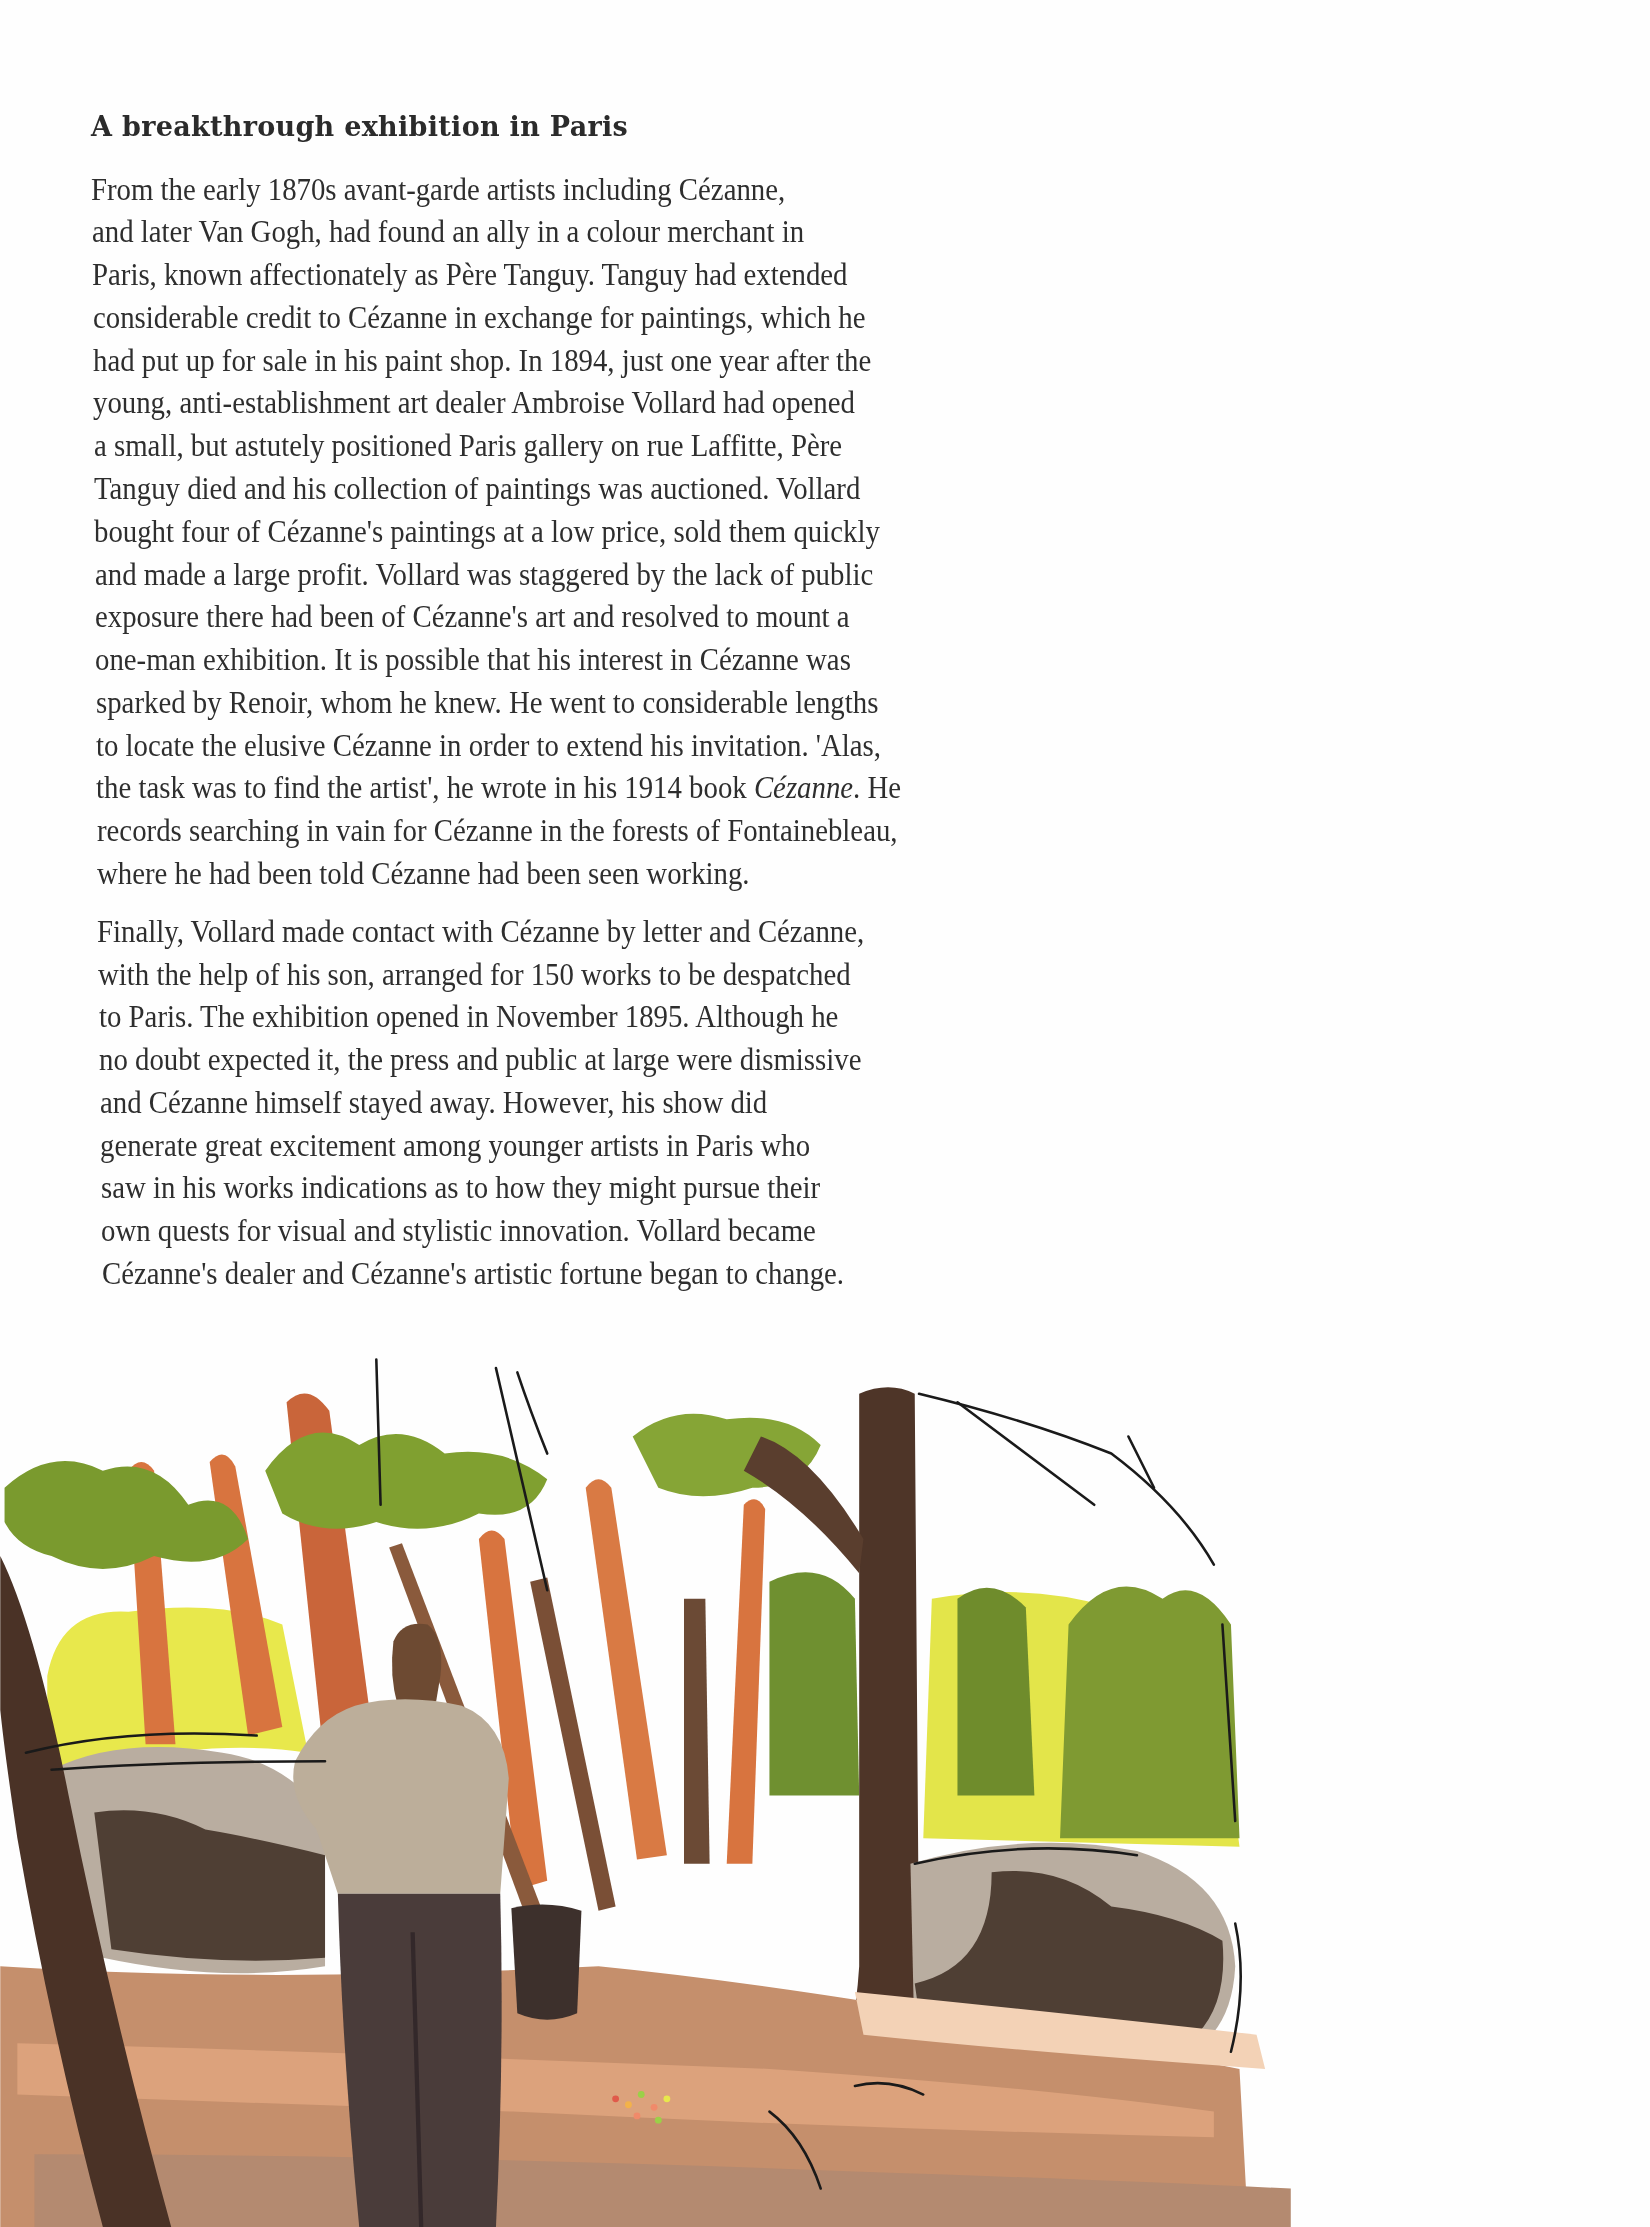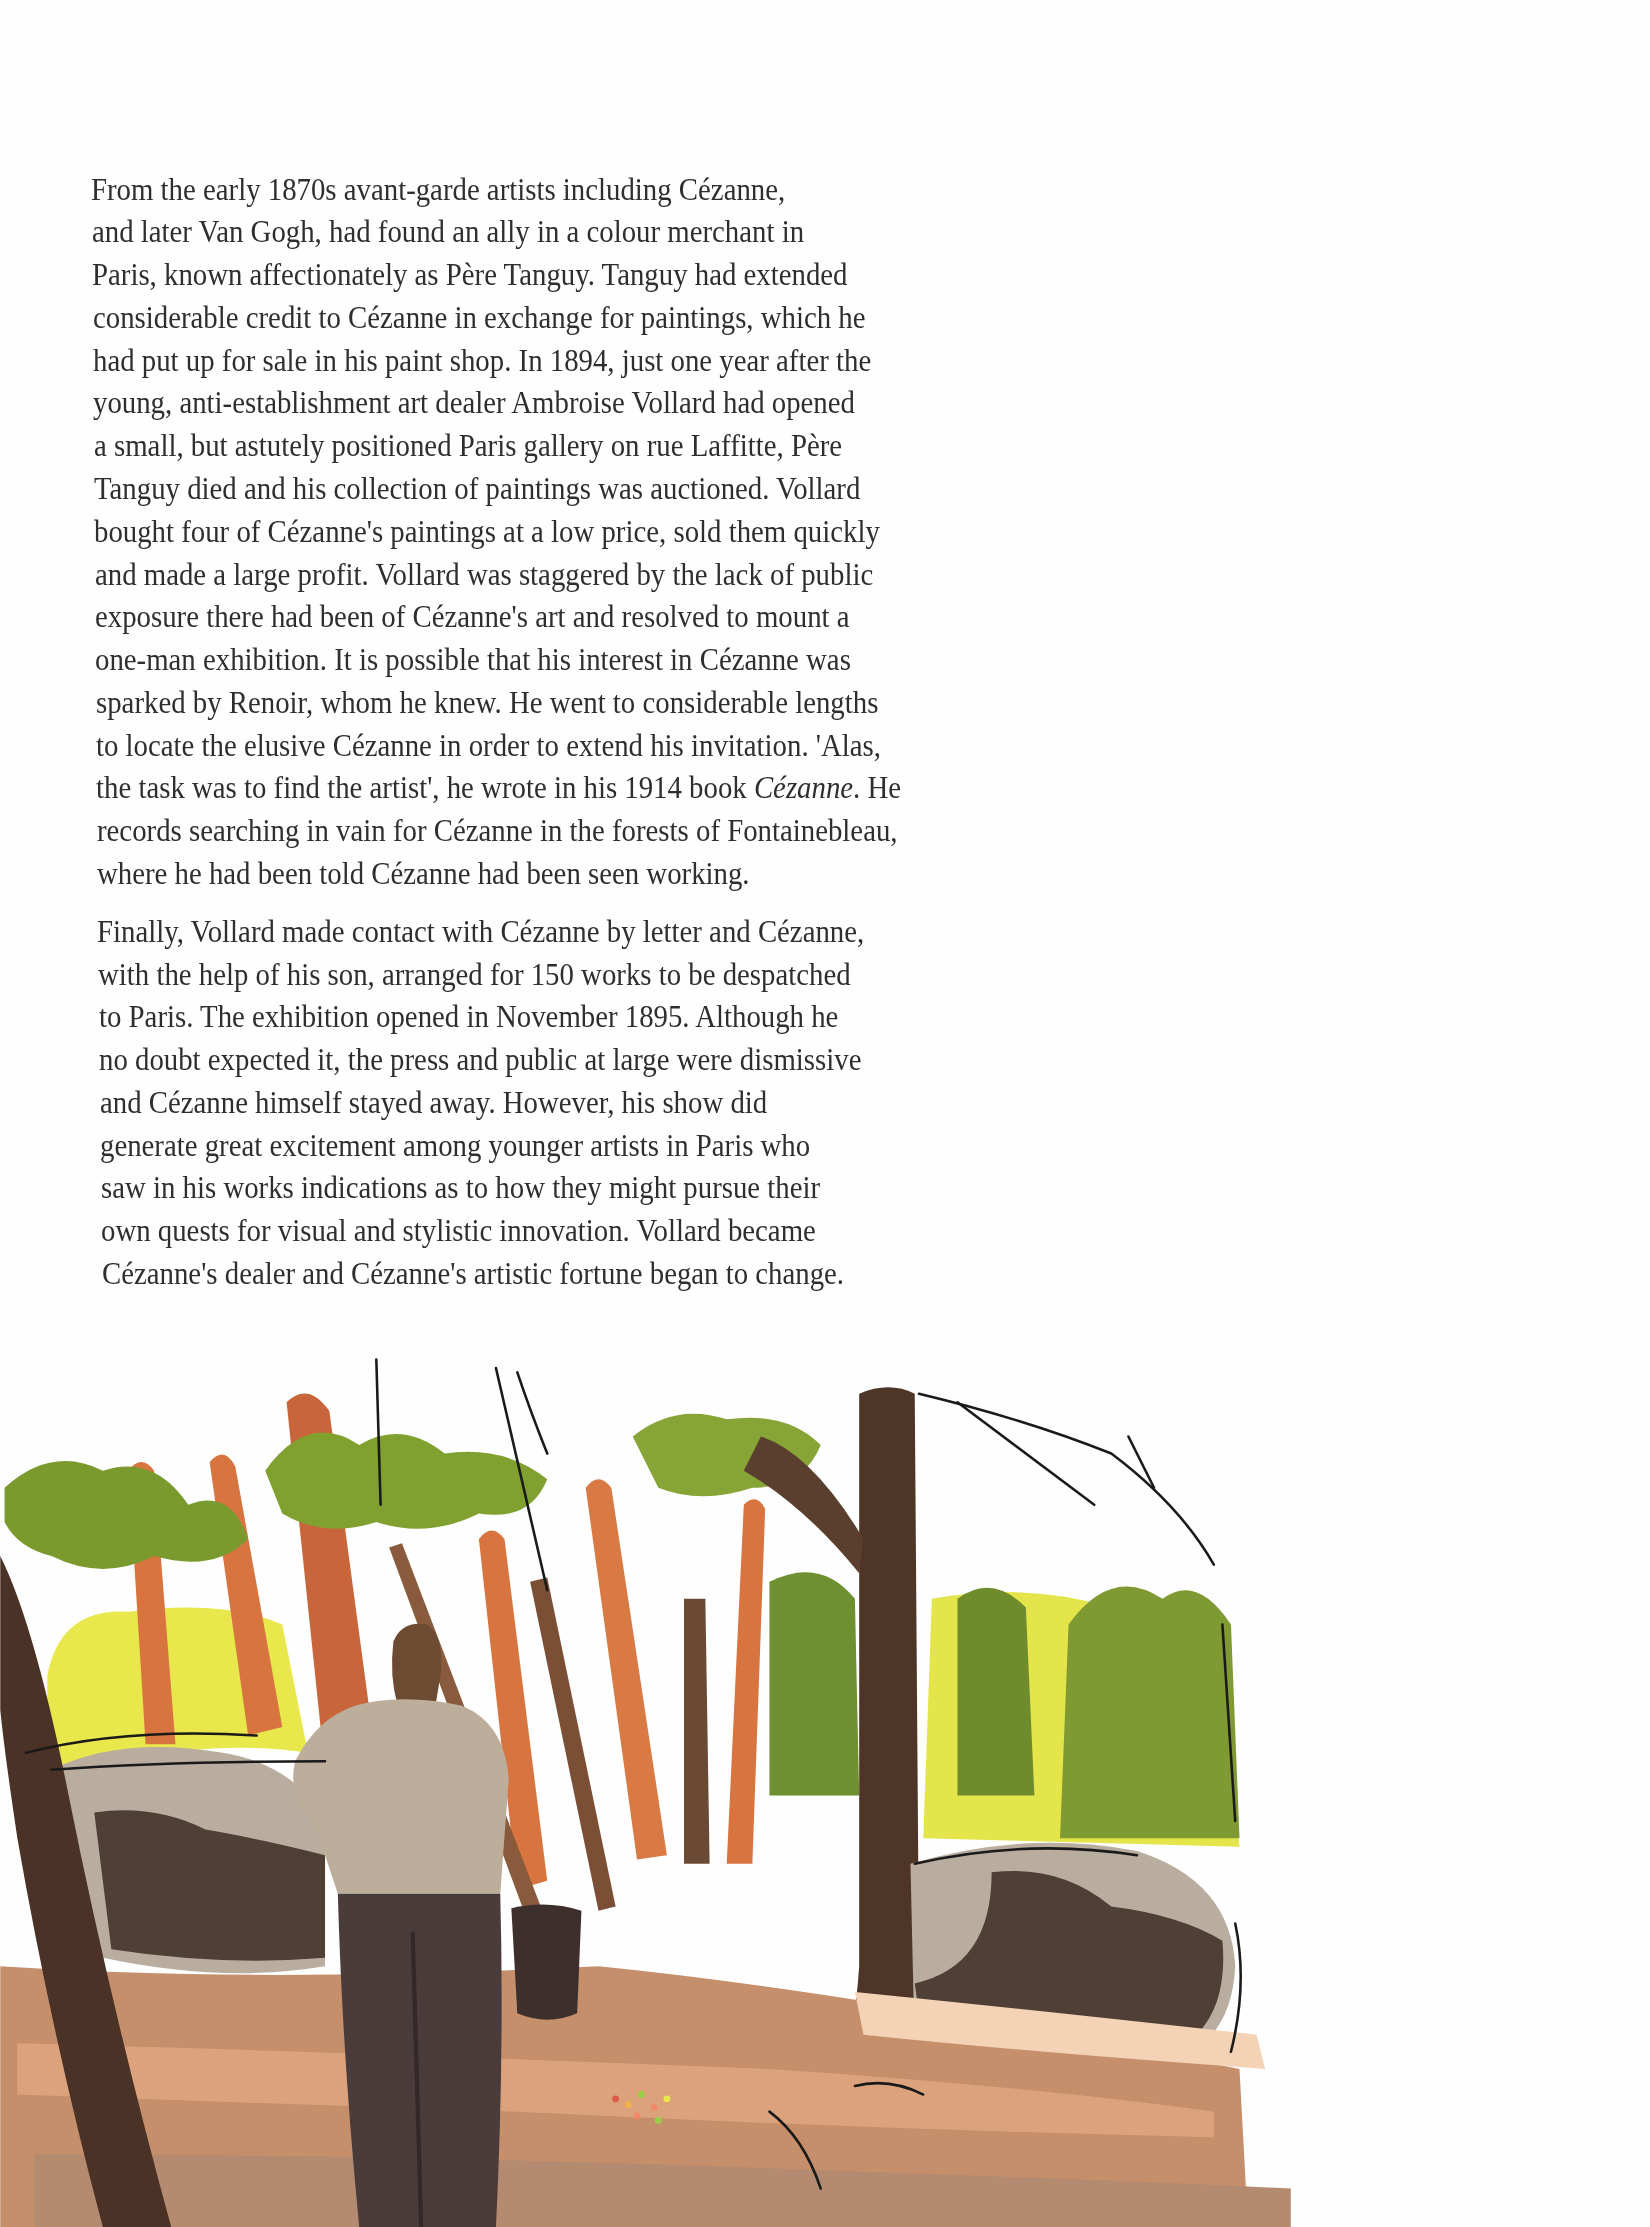--- a/index.html
+++ b/index.html
@@ -19,20 +19,21 @@
     line-height: 1;
   }
   .line i { font-style: italic; }
   .illus { position: absolute; left: 0; top: 1351px; width: 1650px; height: 876px; }
 </style>
 </head>
 <body>
 
 <div class="page">
 
+  <div class="heading">A breakthrough exhibition in Paris</div>
 
   <div class="para" id="para1">
       <div class="line" style="top: 173px; left: 91px;">From the early 1870s avant-garde artists including Cézanne,</div>
       <div class="line" style="top: 215px; left: 92px;">and later Van Gogh, had found an ally in a colour merchant in</div>
       <div class="line" style="top: 258px; left: 92px;">Paris, known affectionately as Père Tanguy. Tanguy had extended</div>
       <div class="line" style="top: 301px; left: 93px;">considerable credit to Cézanne in exchange for paintings, which he</div>
       <div class="line" style="top: 344px; left: 93px;">had put up for sale in his paint shop. In 1894, just one year after the</div>
       <div class="line" style="top: 386px; left: 93px;">young, anti-establishment art dealer Ambroise Vollard had opened</div>
       <div class="line" style="top: 429px; left: 94px;">a small, but astutely positioned Paris gallery on rue Laffitte, Père</div>
       <div class="line" style="top: 472px; left: 94px;">Tanguy died and his collection of paintings was auctioned. Vollard</div>

